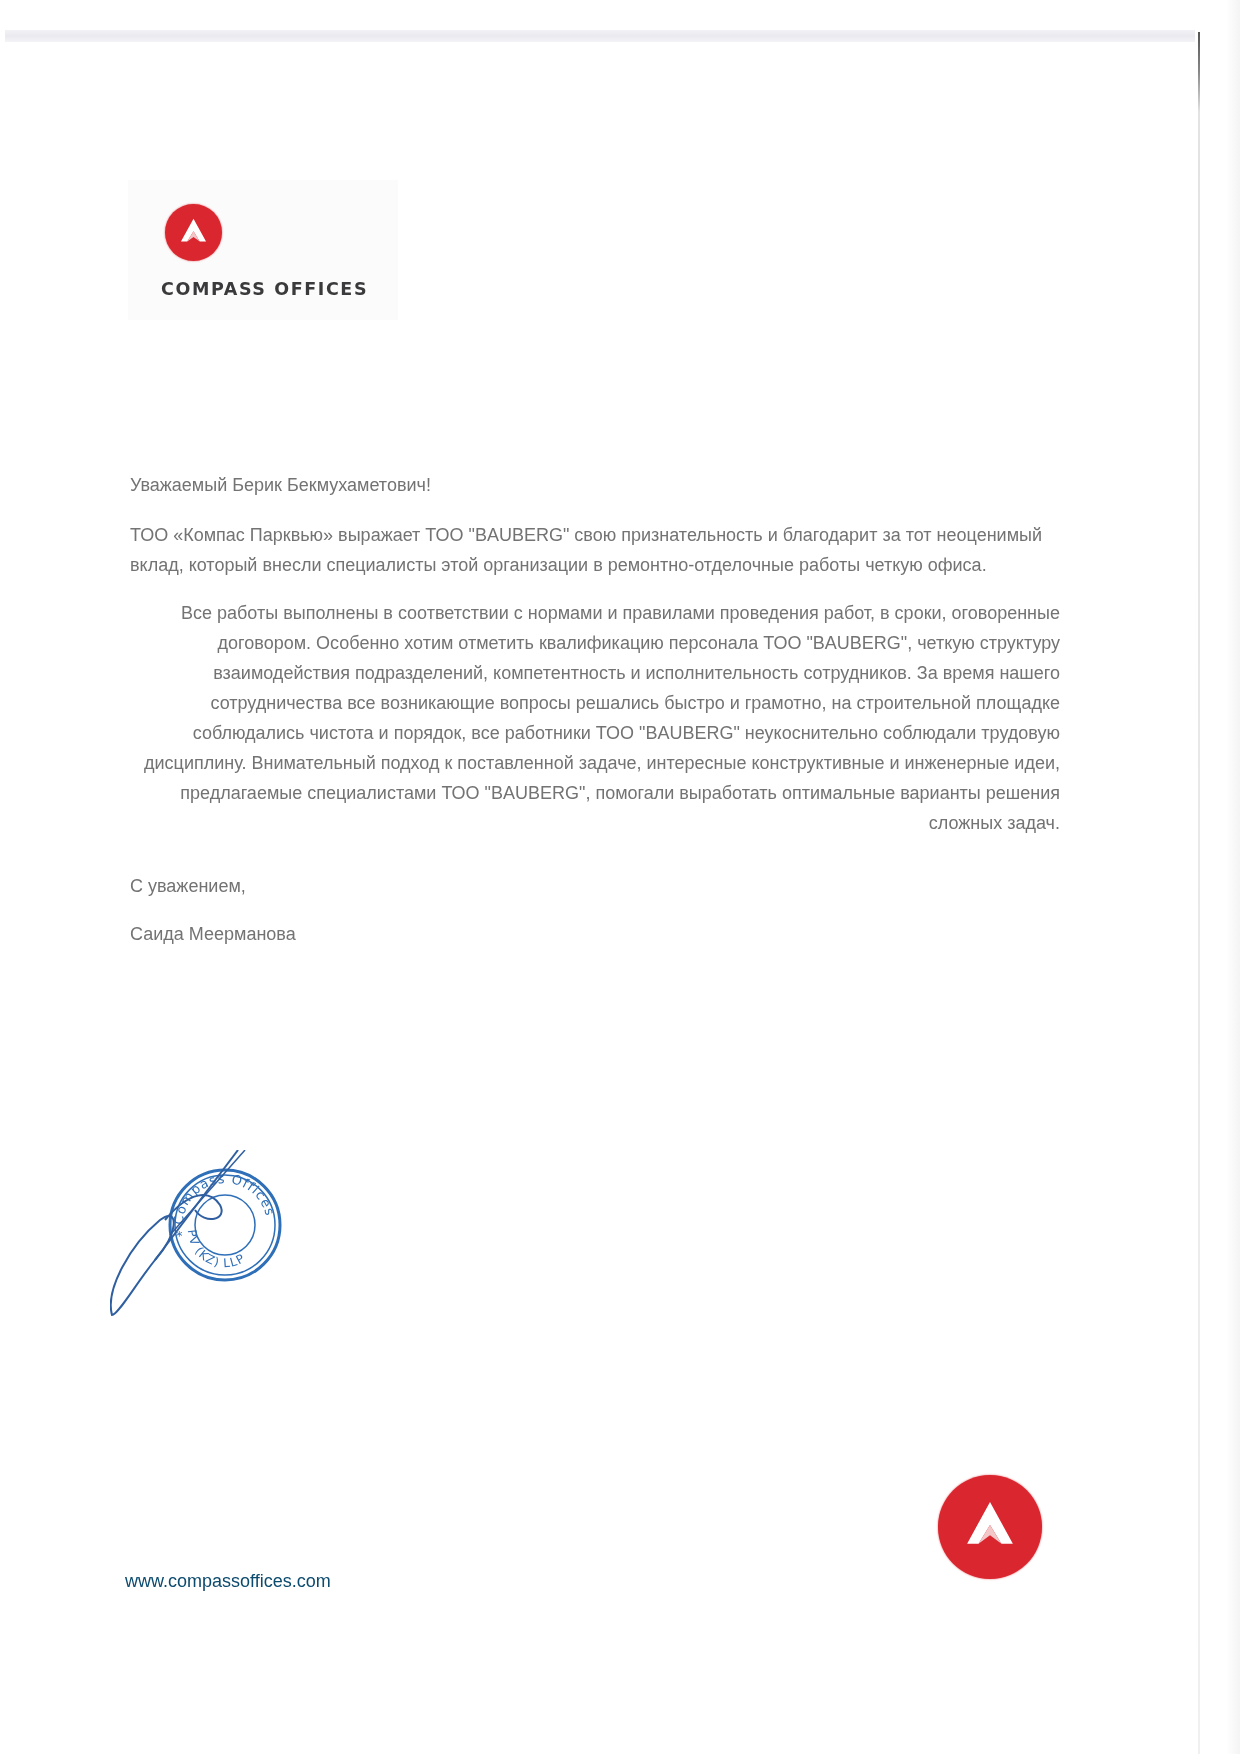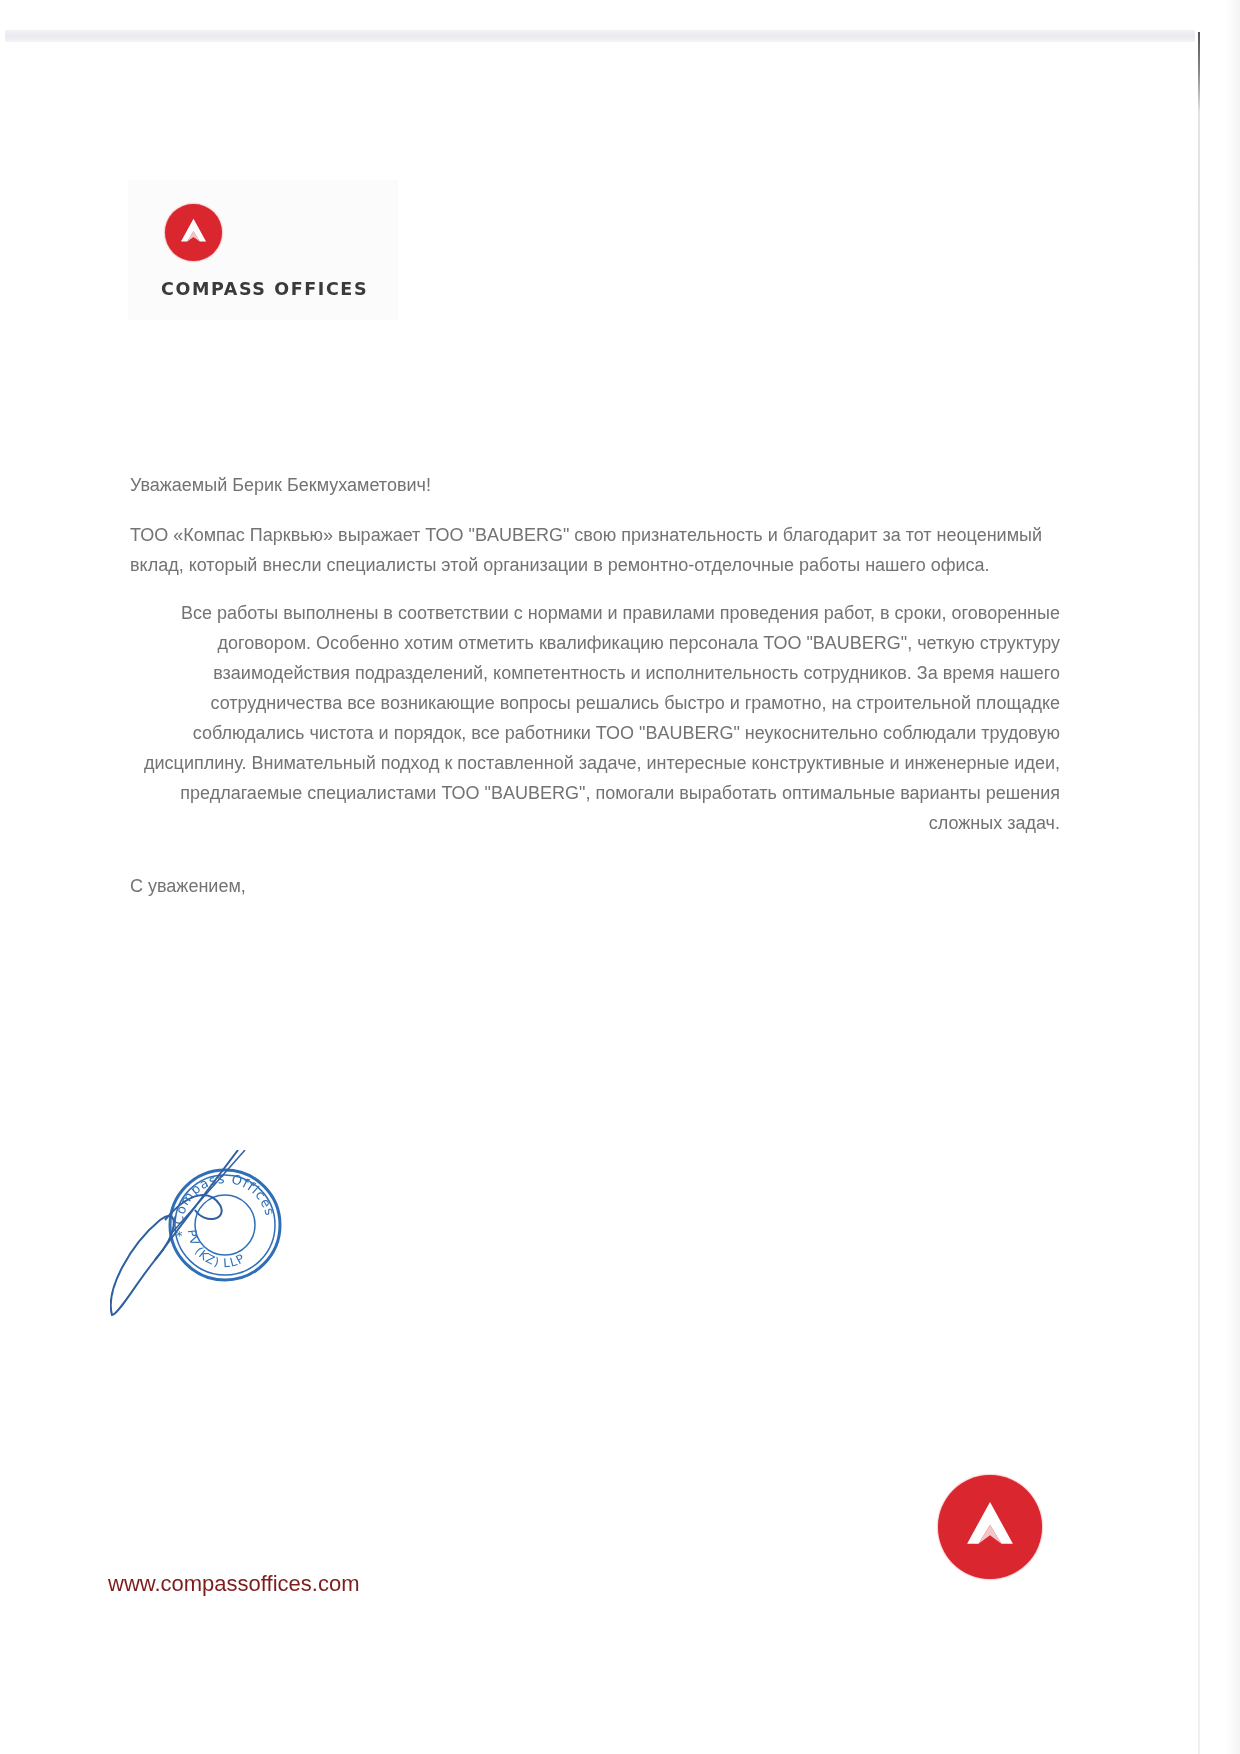--- a/index.html
+++ b/index.html
@@ -15,21 +15,21 @@
   .brand-name { position: absolute; left: 161px; top: 279px; font-family: "DejaVu Sans", sans-serif; font-weight: bold; font-size: 17.5px; letter-spacing: 1.6px; color: #3a3a3c; white-space: nowrap; }
   .letter { position: absolute; left: 130px; top: 470px; width: 930px; font-size: 18px; line-height: 30px; color: #737373; }
   .letter p { margin: 0; }
   .greeting { margin-bottom: 20px !important; }
   .para { margin-bottom: 33px !important; text-align: right; }
   .para-tight { margin-bottom: 18px !important; }
   .closing-para { margin-bottom: 27px !important; }
   .regards { margin-bottom: 18px !important; }
   .sig-area { position: absolute; left: 110px; top: 1150px; width: 200px; height: 170px; }
   .sig-area svg { width: 200px; height: 170px; }
-  .website { position: absolute; left: 108px; top: 1571px; font-size: 22px; color: #7f1d1d; }
+  .website { position: absolute; left: 125px; top: 1571px; font-size: 18px; color: #0c4a6e; }
   em { font-style: italic; }
 </style>
 </head>
 <body>
 
 <div class="scan-band"></div>
 <div class="scan-edge"></div>
 <div class="scan-edge-right"></div>
 
 <div class="logo-block"></div>
@@ -38,23 +38,24 @@
   <svg viewBox="0 0 100 100">
     <polygon points="50,26 72,66 61,66 50,48 39,66 28,66" fill="#ffffff"></polygon>
     <polygon points="39,66 50,48 61,66 50,58" fill="#f3c6c8"></polygon>
   </svg>
 </div>
 
 <div class="brand-name">COMPASS OFFICES</div>
 
 <div class="letter">
   <p class="greeting">Уважаемый Берик Бекмухаметович!</p>
-  <p class="para-tight" style="margin-bottom:33px;">ТОО «Компас Парквью» выражает ТОО "BAUBERG" свою признательность и благодарит за тот неоценимый вклад, который внесли специалисты этой организации в ремонтно-отделочные работы  нашего офиса.</p>
+  <p class="para-tight" style="margin-bottom:33px;">ТОО «Компас Парквью» выражает ТОО "BAUBERG" свою признательность и благодарит за тот неоценимый вклад, который внесли специалисты этой организации в ремонтно-отделочные работы  четкую офиса.</p>
   <p class="para">Все работы выполнены в соответствии с нормами и правилами проведения работ, в сроки, оговоренные договором. Особенно хотим отметить квалификацию персонала ТОО "BAUBERG", четкую структуру взаимодействия подразделений, компетентность и исполнительность сотрудников. За время нашего сотрудничества все возникающие вопросы решались быстро и грамотно, на строительной площадке соблюдались чистота и порядок, все работники ТОО "BAUBERG"  неукоснительно соблюдали трудовую дисциплину. Внимательный подход к поставленной задаче, интересные конструктивные и инженерные идеи, предлагаемые специалистами ТОО "BAUBERG", помогали выработать оптимальные варианты решения сложных задач.</p>
   <p class="regards">С уважением,</p>
+  <p>Саида Меерманова</p>
 </div>
 
 <div class="sig-area">
   <svg viewBox="0 0 200 170">
     <defs>
       <path id="sealTop" d="M 73,75 a 42,42 0 1,1 84,0"></path>
       <path id="sealBottom" d="M 78,80 a 37,37 0 0,0 74,0"></path>
     </defs>
     <circle cx="115" cy="75" r="55" fill="none" stroke="#2f6fb8" stroke-width="3"></circle>
     <circle cx="115" cy="75" r="50" fill="none" stroke="#2f6fb8" stroke-width="1.5"></circle>

